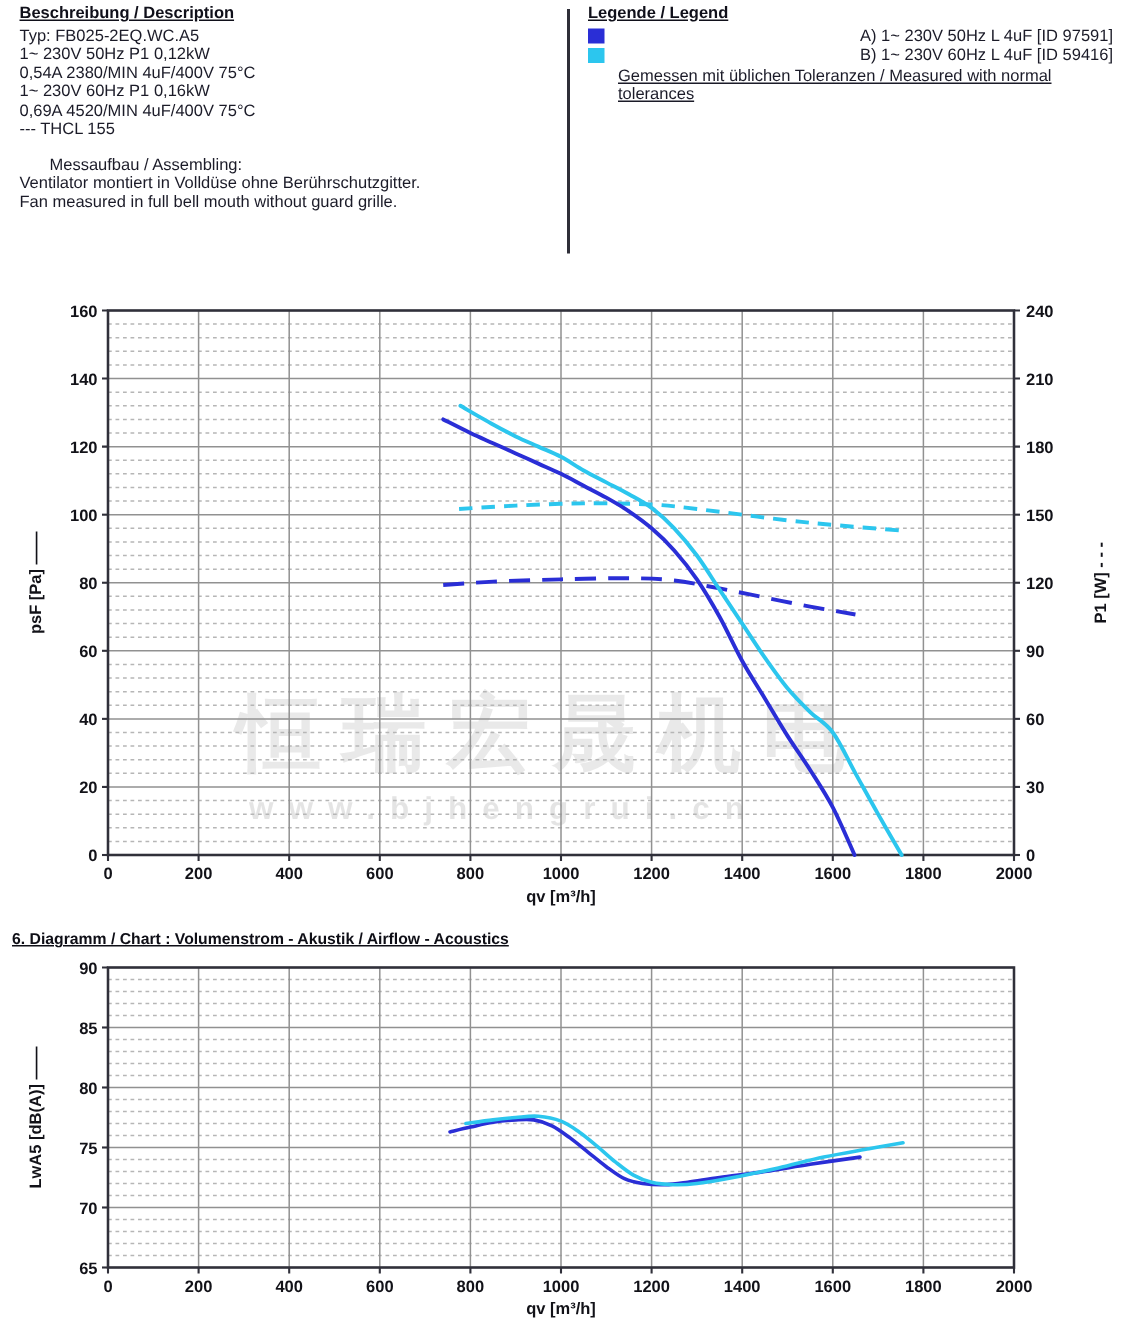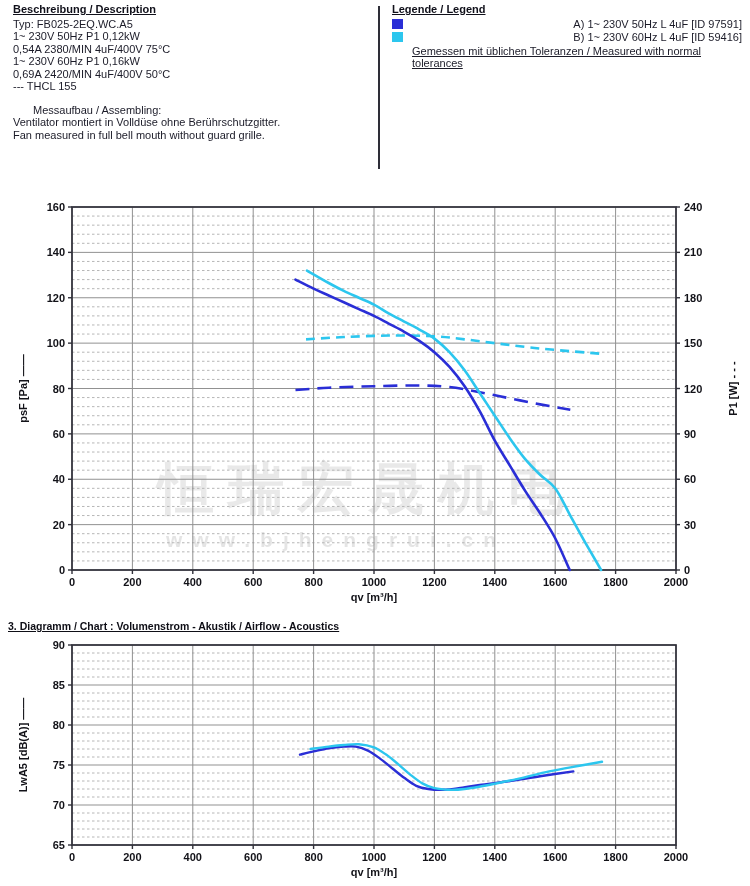--- a/index.html
+++ b/index.html
@@ -27,21 +27,21 @@
 
 <div class="page">
 
   <section class="blk desc">
     <h3>Beschreibung / Description</h3>
     <div>
         <div>Typ: FB025-2EQ.WC.A5</div>
         <div>1~ 230V 50Hz P1 0,12kW</div>
         <div>0,54A 2380/MIN 4uF/400V 75°C</div>
         <div>1~ 230V 60Hz P1 0,16kW</div>
-        <div>0,69A 2420/MIN 4uF/400V 50°C</div>
+        <div>0,69A 4520/MIN 4uF/400V 75°C</div>
         <div>--- THCL 155</div>
       </div>
     <div class="gap"></div>
     <div class="subhead">Messaufbau / Assembling:</div>
     <div>
         <div>Ventilator montiert in Volldüse ohne Berührschutzgitter.</div>
         <div>Fan measured in full bell mouth without guard grille.</div>
       </div>
   </section>
 
@@ -180,21 +180,21 @@
       <text x="676" y="391" text-anchor="middle" font-size="11" font-weight="bold" font-family="&quot;Liberation Sans&quot;,sans-serif" fill="#121218">2000</text>
       <text x="374" y="406" text-anchor="middle" font-size="11" font-weight="bold" font-family="&quot;Liberation Sans&quot;,sans-serif" fill="#121218">qv [m³/h]</text>
       <text x="27" y="193.5" text-anchor="middle" font-size="11" font-weight="bold" font-family="&quot;Liberation Sans&quot;,sans-serif" fill="#121218" transform="rotate(-90 27 193.5)">psF [Pa]  ——</text>
       <text x="737" y="193.5" text-anchor="middle" font-size="11" font-weight="bold" font-family="&quot;Liberation Sans&quot;,sans-serif" fill="#121218" transform="rotate(-90 737 193.5)">P1 [W]  - - -</text>
       <path d="M295.48 195.01C301.01666666666665 194.63166666666666,315.61333333333334 193.37,328.7 192.74C341.78666666666663 192.11,358.9 191.60666666666665,374 191.23C389.1 190.85333333333332,406.7166666666667 190.35333333333332,419.3 190.48C431.8833333333333 190.60666666666665,439.43333333333334 190.85666666666668,449.5 191.99C459.56666666666666 193.12333333333333,469.6333333333333 195.39,479.7 197.28C489.76666666666665 199.17000000000002,499.8333333333333 201.31333333333333,509.9 203.33C519.9666666666667 205.3466666666667,530.0333333333333 207.48833333333334,540.1 209.38C550.1666666666667 211.27166666666665,565.2666666666667 213.79666666666668,570.3 214.68" fill="none" stroke="#2a2ed6" stroke-width="2.6" stroke-linejoin="round" stroke-linecap="butt" stroke-dasharray="14,8"></path>
       <path d="M306.05 144.34C312.3416666666667 143.96166666666667,329.95833333333337 142.7,343.8 142.07C357.64166666666665 141.44,374 140.685,389.1 140.56C404.20000000000005 140.435,421.81666666666666 140.69,434.4 141.32C446.9833333333333 141.95,454.53333333333336 143.205,464.6 144.34C474.6666666666667 145.475,484.73333333333335 146.86833333333334,494.8 148.13C504.8666666666667 149.39166666666665,514.9333333333333 150.77666666666667,525 151.91C535.0666666666667 153.04333333333332,542.6166666666667 153.79666666666668,555.2 154.93C567.7833333333334 156.06333333333333,592.95 158.08,600.5 158.71" fill="none" stroke="#2cc6ee" stroke-width="2.6" stroke-linejoin="round" stroke-linecap="butt" stroke-dasharray="9,6"></path>
       <path d="M295.48 84.6C298.5 86.11333333333333,308.0633333333334 91.03333333333333,313.6 93.68C319.13666666666666 96.32666666666668,323.66666666666663 98.21166666666667,328.7 100.48C333.73333333333335 102.74833333333333,338.76666666666665 105.02166666666668,343.8 107.29C348.83333333333337 109.55833333333334,353.8666666666667 111.82166666666667,358.9 114.09C363.9333333333333 116.35833333333333,368.96666666666664 118.44166666666668,374 120.9C379.03333333333336 123.35833333333333,384.0666666666667 126.19333333333334,389.1 128.84C394.1333333333333 131.48666666666668,399.16666666666663 133.94333333333333,404.2 136.78C409.23333333333335 139.61666666666667,414.26666666666665 142.45666666666668,419.3 145.86C424.33333333333337 149.26333333333335,429.3666666666667 152.85166666666666,434.4 157.2C439.4333333333333 161.54833333333332,444.46666666666664 166.2783333333333,449.5 171.95C454.53333333333336 177.62166666666667,459.5666666666667 183.85666666666665,464.6 191.23C469.6333333333333 198.60333333333332,474.66666666666663 207.115,479.7 216.19C484.73333333333335 225.265,489.76666666666665 236.60500000000002,494.8 245.68C499.83333333333337 254.755,504.8666666666667 262.32166666666666,509.9 270.64C514.9333333333333 278.9583333333333,519.9666666666667 287.65,525 295.59C530.0333333333333 303.53,535.0666666666667 310.3383333333333,540.1 318.28C545.1333333333333 326.22166666666664,550.2666666666667 333.7866666666667,555.2 343.24C560.1333333333334 352.6933333333333,567.2833333333334 369.70666666666665,569.7 375" fill="none" stroke="#2a2ed6" stroke-width="2.6" stroke-linejoin="round" stroke-linecap="round"></path>
       <path d="M306.96 75.53C310.5833333333333 77.60833333333333,322.56 84.59833333333333,328.7 88C334.84 91.40166666666667,338.76666666666665 93.48166666666667,343.8 95.94C348.83333333333337 98.39833333333333,353.8666666666667 100.48,358.9 102.75C363.9333333333333 105.02,368.96666666666664 106.91333333333334,374 109.56C379.03333333333336 112.20666666666666,384.0666666666667 115.795,389.1 118.63C394.1333333333333 121.46499999999999,399.16666666666663 123.92333333333333,404.2 126.57C409.23333333333335 129.21666666666667,414.26666666666665 131.67333333333332,419.3 134.51C424.33333333333337 137.34666666666666,429.3666666666667 139.80833333333334,434.4 143.59C439.4333333333333 147.37166666666667,444.46666666666664 151.90666666666667,449.5 157.2C454.53333333333336 162.4933333333333,459.5666666666667 168.54333333333332,464.6 175.35C469.6333333333333 182.15666666666667,474.66666666666663 190.47833333333332,479.7 198.04C484.73333333333335 205.60166666666666,489.76666666666665 213.15833333333333,494.8 220.72C499.83333333333337 228.28166666666667,504.8666666666667 236.225,509.9 243.41C514.9333333333333 250.595,519.9666666666667 257.78,525 263.83C530.0333333333333 269.88,535.0666666666667 274.79499999999996,540.1 279.71C545.1333333333333 284.625,550.1666666666667 286.5133333333333,555.2 293.32C560.2333333333333 300.12666666666667,565.2666666666667 311.475,570.3 320.55C575.3333333333333 329.625,580.2666666666667 338.695,585.4 347.77C590.5333333333333 356.84499999999997,598.4833333333333 370.46166666666664,601.1 375" fill="none" stroke="#2cc6ee" stroke-width="2.6" stroke-linejoin="round" stroke-linecap="round"></path>
     </svg>
 
-  <div class="chart-title" style="top:620px">3. Diagramm / Chart :   Volumenstrom - Akustik / Airflow - Acoustics</div>
+  <div class="chart-title" style="top:620px">6. Diagramm / Chart :   Volumenstrom - Akustik / Airflow - Acoustics</div>
 
   <svg id="chart2" class="chart-svg" width="750" height="250">
       <line x1="72" y1="204" x2="676" y2="204" stroke="#b6b6b6" stroke-width="1" stroke-dasharray="2.5,2.5"></line>
       <line x1="72" y1="196" x2="676" y2="196" stroke="#b6b6b6" stroke-width="1" stroke-dasharray="2.5,2.5"></line>
       <line x1="72" y1="188" x2="676" y2="188" stroke="#b6b6b6" stroke-width="1" stroke-dasharray="2.5,2.5"></line>
       <line x1="72" y1="180" x2="676" y2="180" stroke="#b6b6b6" stroke-width="1" stroke-dasharray="2.5,2.5"></line>
       <line x1="72" y1="164" x2="676" y2="164" stroke="#b6b6b6" stroke-width="1" stroke-dasharray="2.5,2.5"></line>
       <line x1="72" y1="156" x2="676" y2="156" stroke="#b6b6b6" stroke-width="1" stroke-dasharray="2.5,2.5"></line>
       <line x1="72" y1="148" x2="676" y2="148" stroke="#b6b6b6" stroke-width="1" stroke-dasharray="2.5,2.5"></line>
       <line x1="72" y1="140" x2="676" y2="140" stroke="#b6b6b6" stroke-width="1" stroke-dasharray="2.5,2.5"></line>

